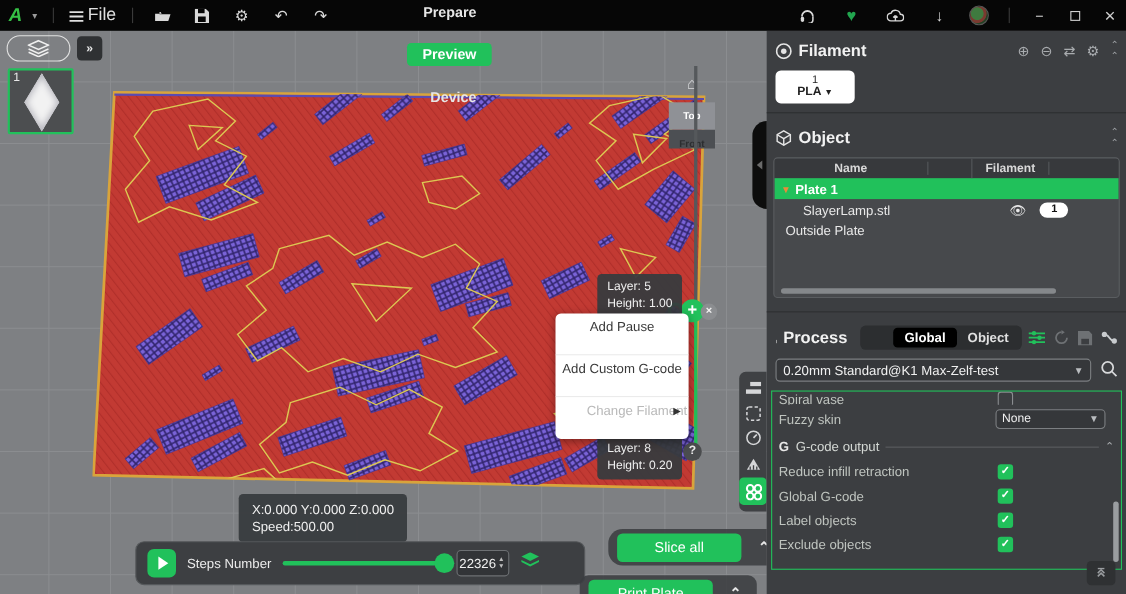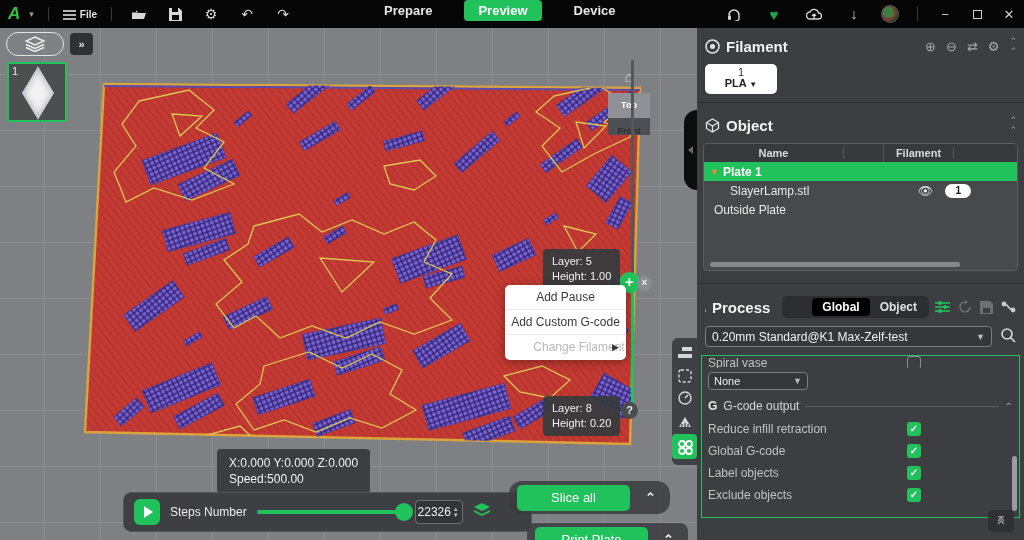--- a/index.html
+++ b/index.html
@@ -5,24 +5,24 @@
   * { margin:0; padding:0; box-sizing:border-box; font-family:"Liberation Sans", sans-serif; }
   html,body { width:1024px; height:540px; overflow:hidden; background:#7e8083; }
   .abs { position:absolute; }
 
   
   #topbar { position:absolute; left:0; top:0; width:1024px; height:28px; background:#060606; display:flex; align-items:center; color:#e8e8e8; z-index:50; }
   .tb-left { display:flex; align-items:center; gap:10px; padding-left:8px; }
   .logo-a { color:#35c045; font-weight:bold; font-size:17px; font-style:italic; letter-spacing:-1px; }
   .tb-caret { color:#9a9a9a; font-size:9px; }
   .tb-div { width:1px; height:14px; background:#3a3a3a; margin:0 4px; }
-  .file-grp { display:flex; align-items:center; gap:4px; font-size:10px; font-weight:bold; color:#e0e0e0; }
+  .file-grp { display:flex; align-items:center; gap:4px; font-size:16px; font-weight:normal; color:#e0e0e0; }
   .tb-ic { width:26px; height:20px; display:flex; align-items:center; justify-content:center; color:#d8d8d8; font-size:14px; }
   .tb-ic svg { display:block; }
-  #tabs { position:absolute; left:370px; top:0; height:28px; display:flex; align-items:flex-start; gap:18px; }
+  #tabs { position:absolute; left:370px; top:0; height:28px; display:flex; align-items:flex-end; gap:18px;flex-direction:column; }
   .tab { font-size:13px; font-weight:bold; color:#e6e6e6; padding:3px 14px; }
   .tab.active { background:#21c15b; border-radius:4px; color:#fff; }
   .tb-right { position:absolute; right:6px; top:0; height:28px; display:flex; align-items:center; gap:14px; }
   .avatar { width:18px; height:18px; border-radius:50%; background:radial-gradient(circle at 40% 40%, #3f7a3f 0 40%, #7a3a30 45% 60%, #234023 65%); border:1px solid #555; }
   .win-ic { color:#cfcfcf; font-size:13px; width:18px; text-align:center; }
   .restore-box { width:9px; height:9px; border:1px solid #cfcfcf; display:inline-block; }
 
   
   #viewport { position:absolute; left:0; top:28px; width:697px; height:512px; background:#7e8083;
     background-image:linear-gradient(#8b8d90 1px, transparent 1px), linear-gradient(90deg,#8b8d90 1px, transparent 1px);
@@ -46,21 +46,21 @@
   .handle-x { position:absolute; left:637px; top:248px; width:15px; height:15px; background:#8b8d90; border-radius:50%; color:#f2f2f2; font-size:10px; font-weight:bold; text-align:center; line-height:14px; }
   .help-circle { position:absolute; left:621px; top:374px; width:17px; height:17px; background:#4a4c4e; border-radius:50%; color:#e8e8e8; font-size:11px; font-weight:bold; text-align:center; line-height:17px; }
 
   .tooltip { position:absolute; background:rgba(56,59,62,0.95); border-radius:4px; color:#f0f0f0; font-size:11px; padding:5px 9px; line-height:15px; white-space:nowrap; }
   #tt-upper { left:543px; top:221px; }
   #tt-lower { left:543px; top:368px; }
   #tt-coords { left:217px; top:421px; font-size:12px; line-height:16px; padding:6px 12px; }
 
   
   #ctx-menu { position:absolute; left:505px; top:257px; width:121px; background:#fff; border-radius:5px; box-shadow:0 2px 8px rgba(0,0,0,0.35); overflow:hidden; z-index:20; }
-  .ctx-item { height:25px; line-height:25px; text-align:center; font-size:12px; color:#3a3a3a; border-bottom:1px solid #ebebeb; position:relative; }
+  .ctx-item { height:38px; line-height:25px; text-align:center; font-size:12px; color:#3a3a3a; border-bottom:1px solid #ebebeb; position:relative; }
   .ctx-item:last-child { border-bottom:none;margin-left:27px; }
   .ctx-item.disabled { color:#b9b9b9; }
   .ctx-arrow { position:absolute; right:7px; top:0; font-size:9px; color:#333; }
 
   
   #side-tools { position:absolute; left:672px; top:310px; width:25px; height:127px; background:#3f4144; border-radius:6px 0 0 6px; display:flex; flex-direction:column; align-items:center; justify-content:space-around; padding:4px 0; }
   .side-ic { width:19px; height:19px; display:flex; align-items:center; justify-content:center; color:#d5d6d8; }
   .side-ic.active { background:#21c15b; border-radius:4px; width:25px; height:25px; }
 
   
@@ -69,21 +69,21 @@
   .play-tri { width:0; height:0; border-left:9px solid #fff; border-top:6px solid transparent; border-bottom:6px solid transparent; margin-left:2px; }
   .steps-label { color:#ececec; font-size:12px; white-space:nowrap; }
   .slider-track { position:relative; width:148px; height:4px; background:#21c15b; border-radius:2px; }
   .slider-knob { position:absolute; right:-8px; top:-7px; width:18px; height:18px; background:#21c15b; border-radius:50%; }
   .num-box { width:48px; height:24px; background:#323437; border:1px solid #6d7073; border-radius:4px; color:#f0f0f0; font-size:12px; display:flex; align-items:center; }
   .num-val { flex:1; text-align:center; }
   .spin { display:flex; flex-direction:column; font-size:6px; color:#bfbfbf; line-height:6px; padding-right:3px; }
   .layers-ic-green { color:#21c15b; }
 
   .action-wrap { position:absolute; width:161px; height:33px; background:rgba(58,60,63,0.85); border-radius:8px; display:flex; align-items:center; padding:0 8px; justify-content:space-between; }
-  #slice-wrap { left:509px; top:453px;border-radius:13px; }
+  #slice-wrap { left:553px; top:453px;border-radius:13px; }
   #print-wrap { left:527px; top:495px; }
   .green-btn { width:113px; height:26px; background:#21c15b; border:none; border-radius:5px; color:#fff; font-size:13px; font-family:"Liberation Sans",sans-serif; }
   .chev-up { color:#e8e8e8; font-size:13px; font-weight:bold; padding-right:6px; }
 
   
   #rpanel { position:absolute; left:697px; top:28px; width:327px; height:512px; background:#3c3e41; color:#e4e4e4; }
   .collapse-tab { position:absolute; left:-13px; top:82px; width:13px; height:80px; background:#0d0d0d; border-radius:13px 0 0 13px; }
   .collapse-tab::after { content:""; position:absolute; left:4px; top:36px; border-right:5px solid #6a6a6a; border-top:4px solid transparent; border-bottom:4px solid transparent; }
 
   .sec-header { display:flex; align-items:center; gap:6px; padding:8px 8px 6px 8px; }
@@ -524,20 +524,21 @@
         </svg>
     </span>
   </div>
 
   <div class="settings-box">
     <div class="set-row" style="height:12px; overflow:hidden; align-items:flex-start;gap:43px;">
       <span class="lbl">Spiral vase</span>
       <span class="chk off"></span>
     </div>
     <div class="set-row" style="height:26px;">
+      <span class="lbl">Fuzzy skin</span>
       <span class="mini-select">
         <span style="flex:1;">None</span>
         <span class="sel-car">▼</span>
       </span>
     </div>
     <div class="grp-row">
       <span class="grp-g">G</span>
       <span>G-code output</span>
       <span class="grp-line"></span>
       <span class="grp-chev">⌃</span>

